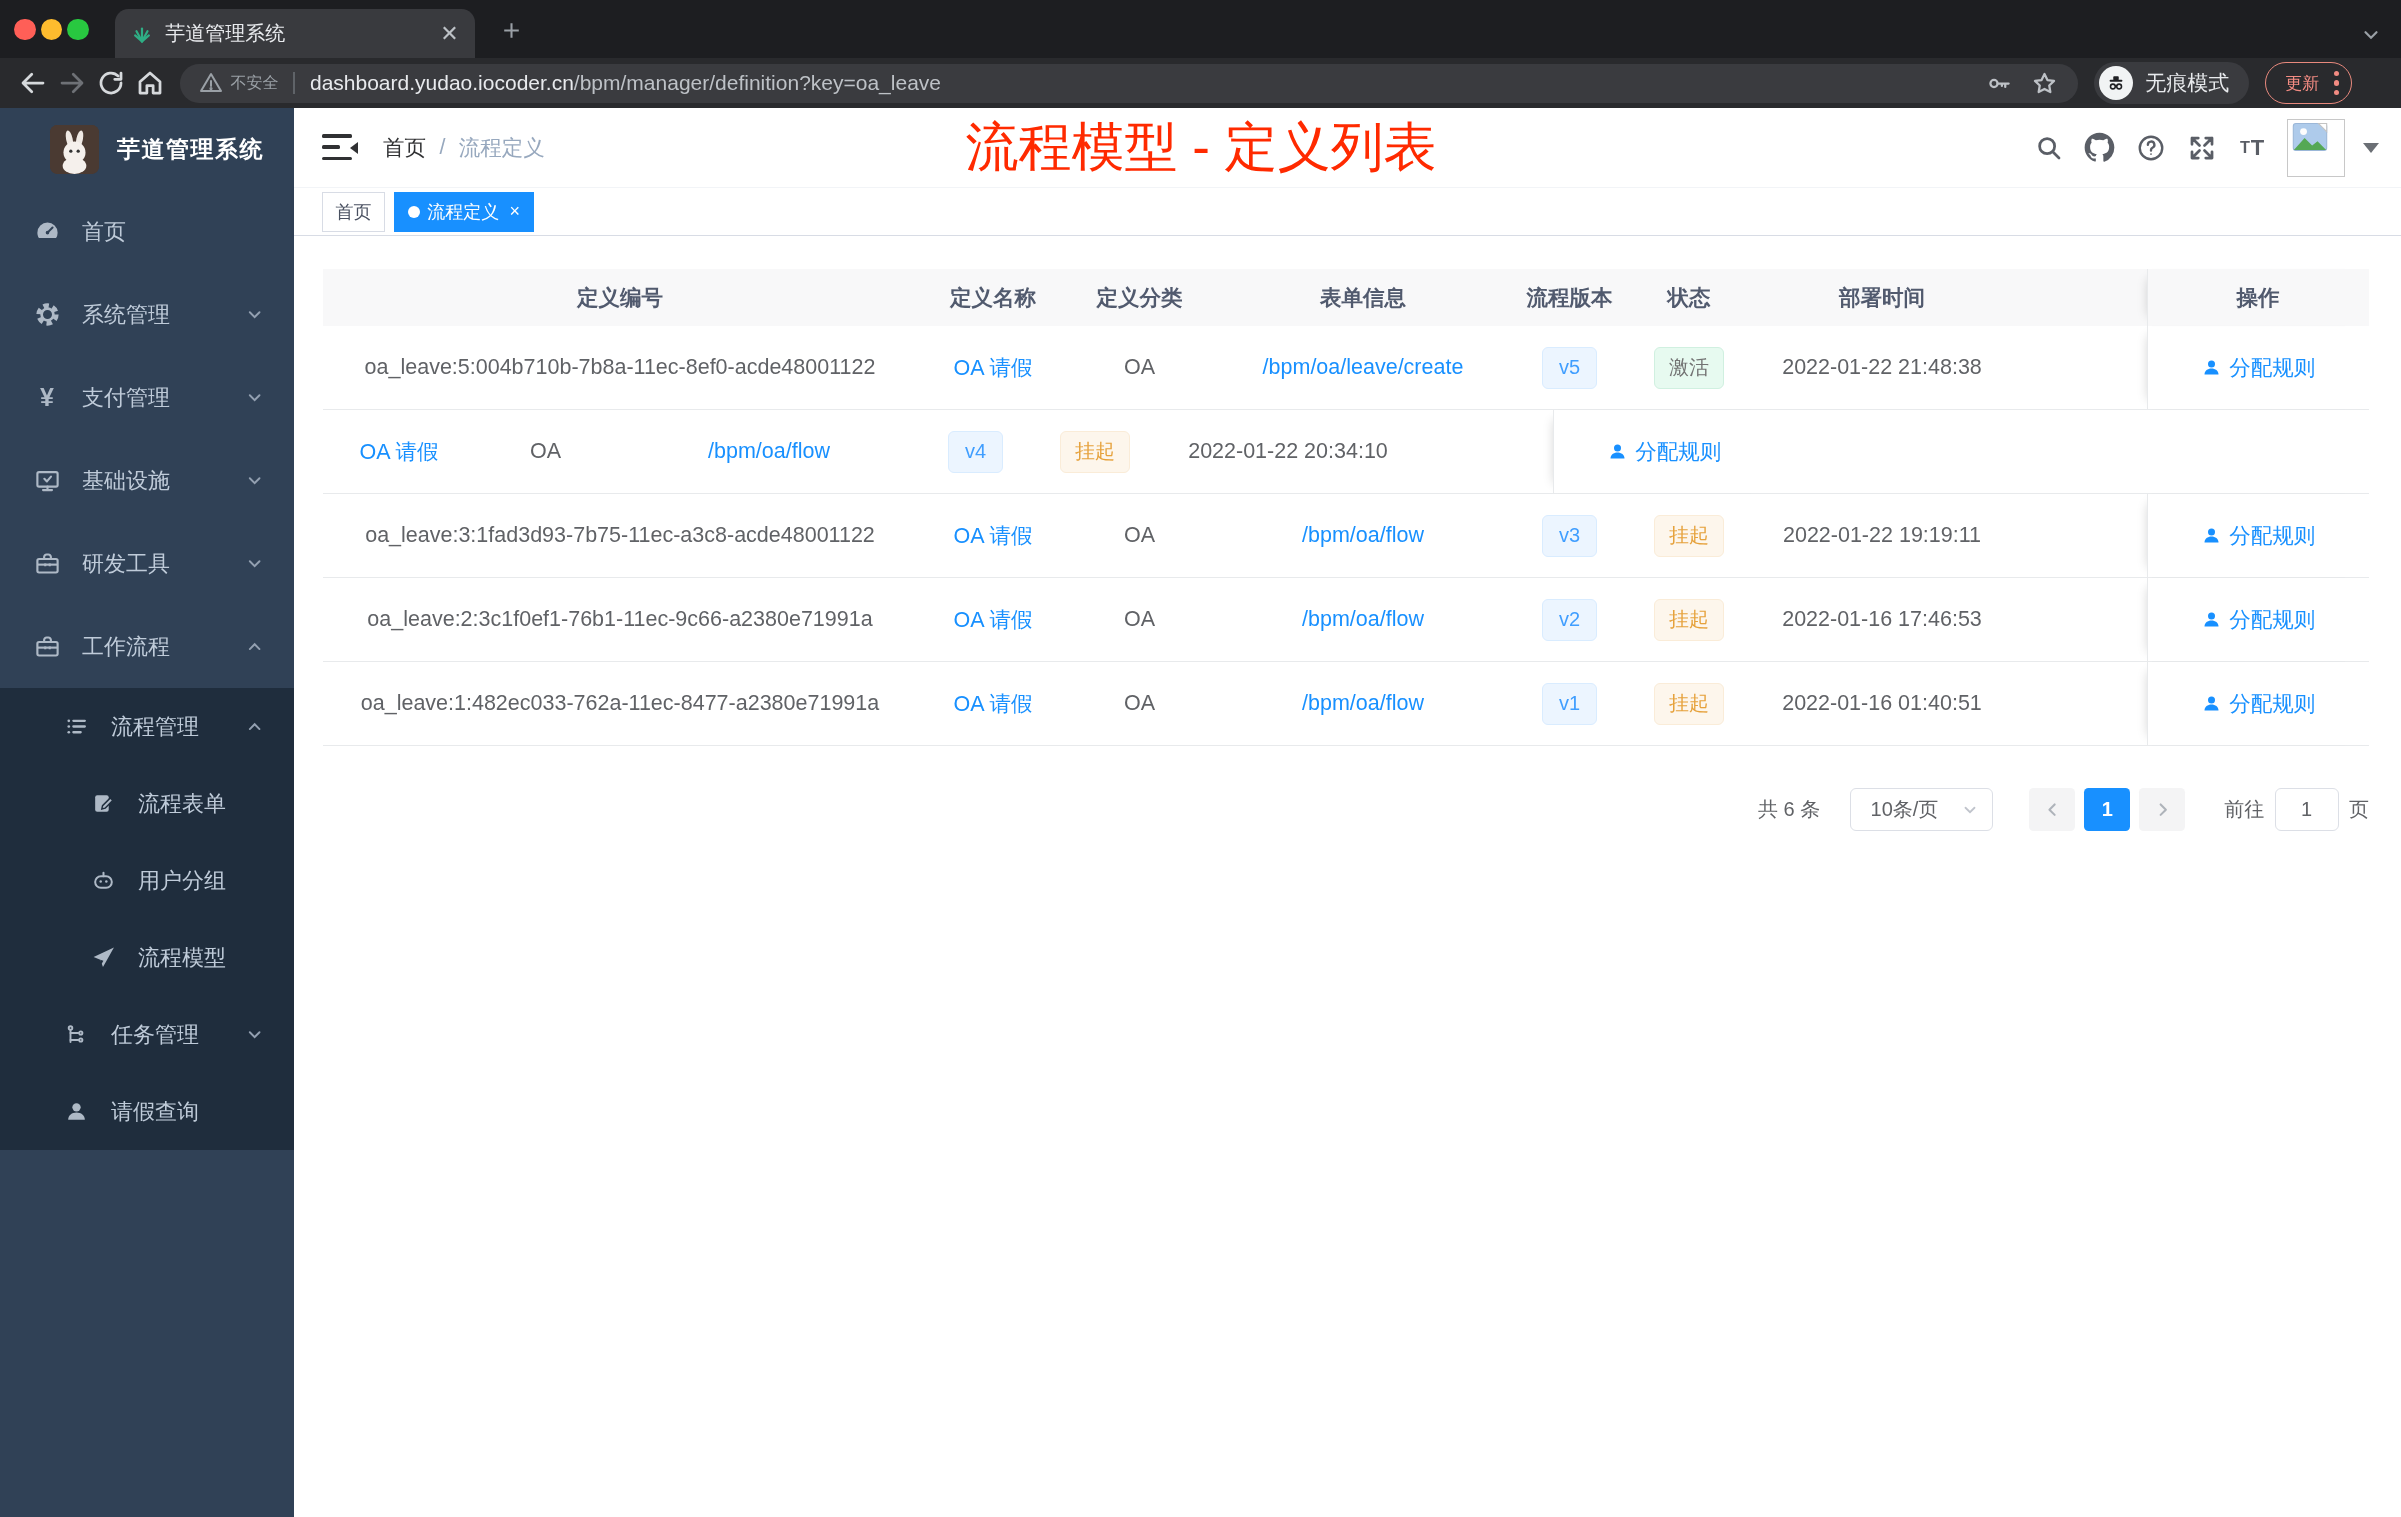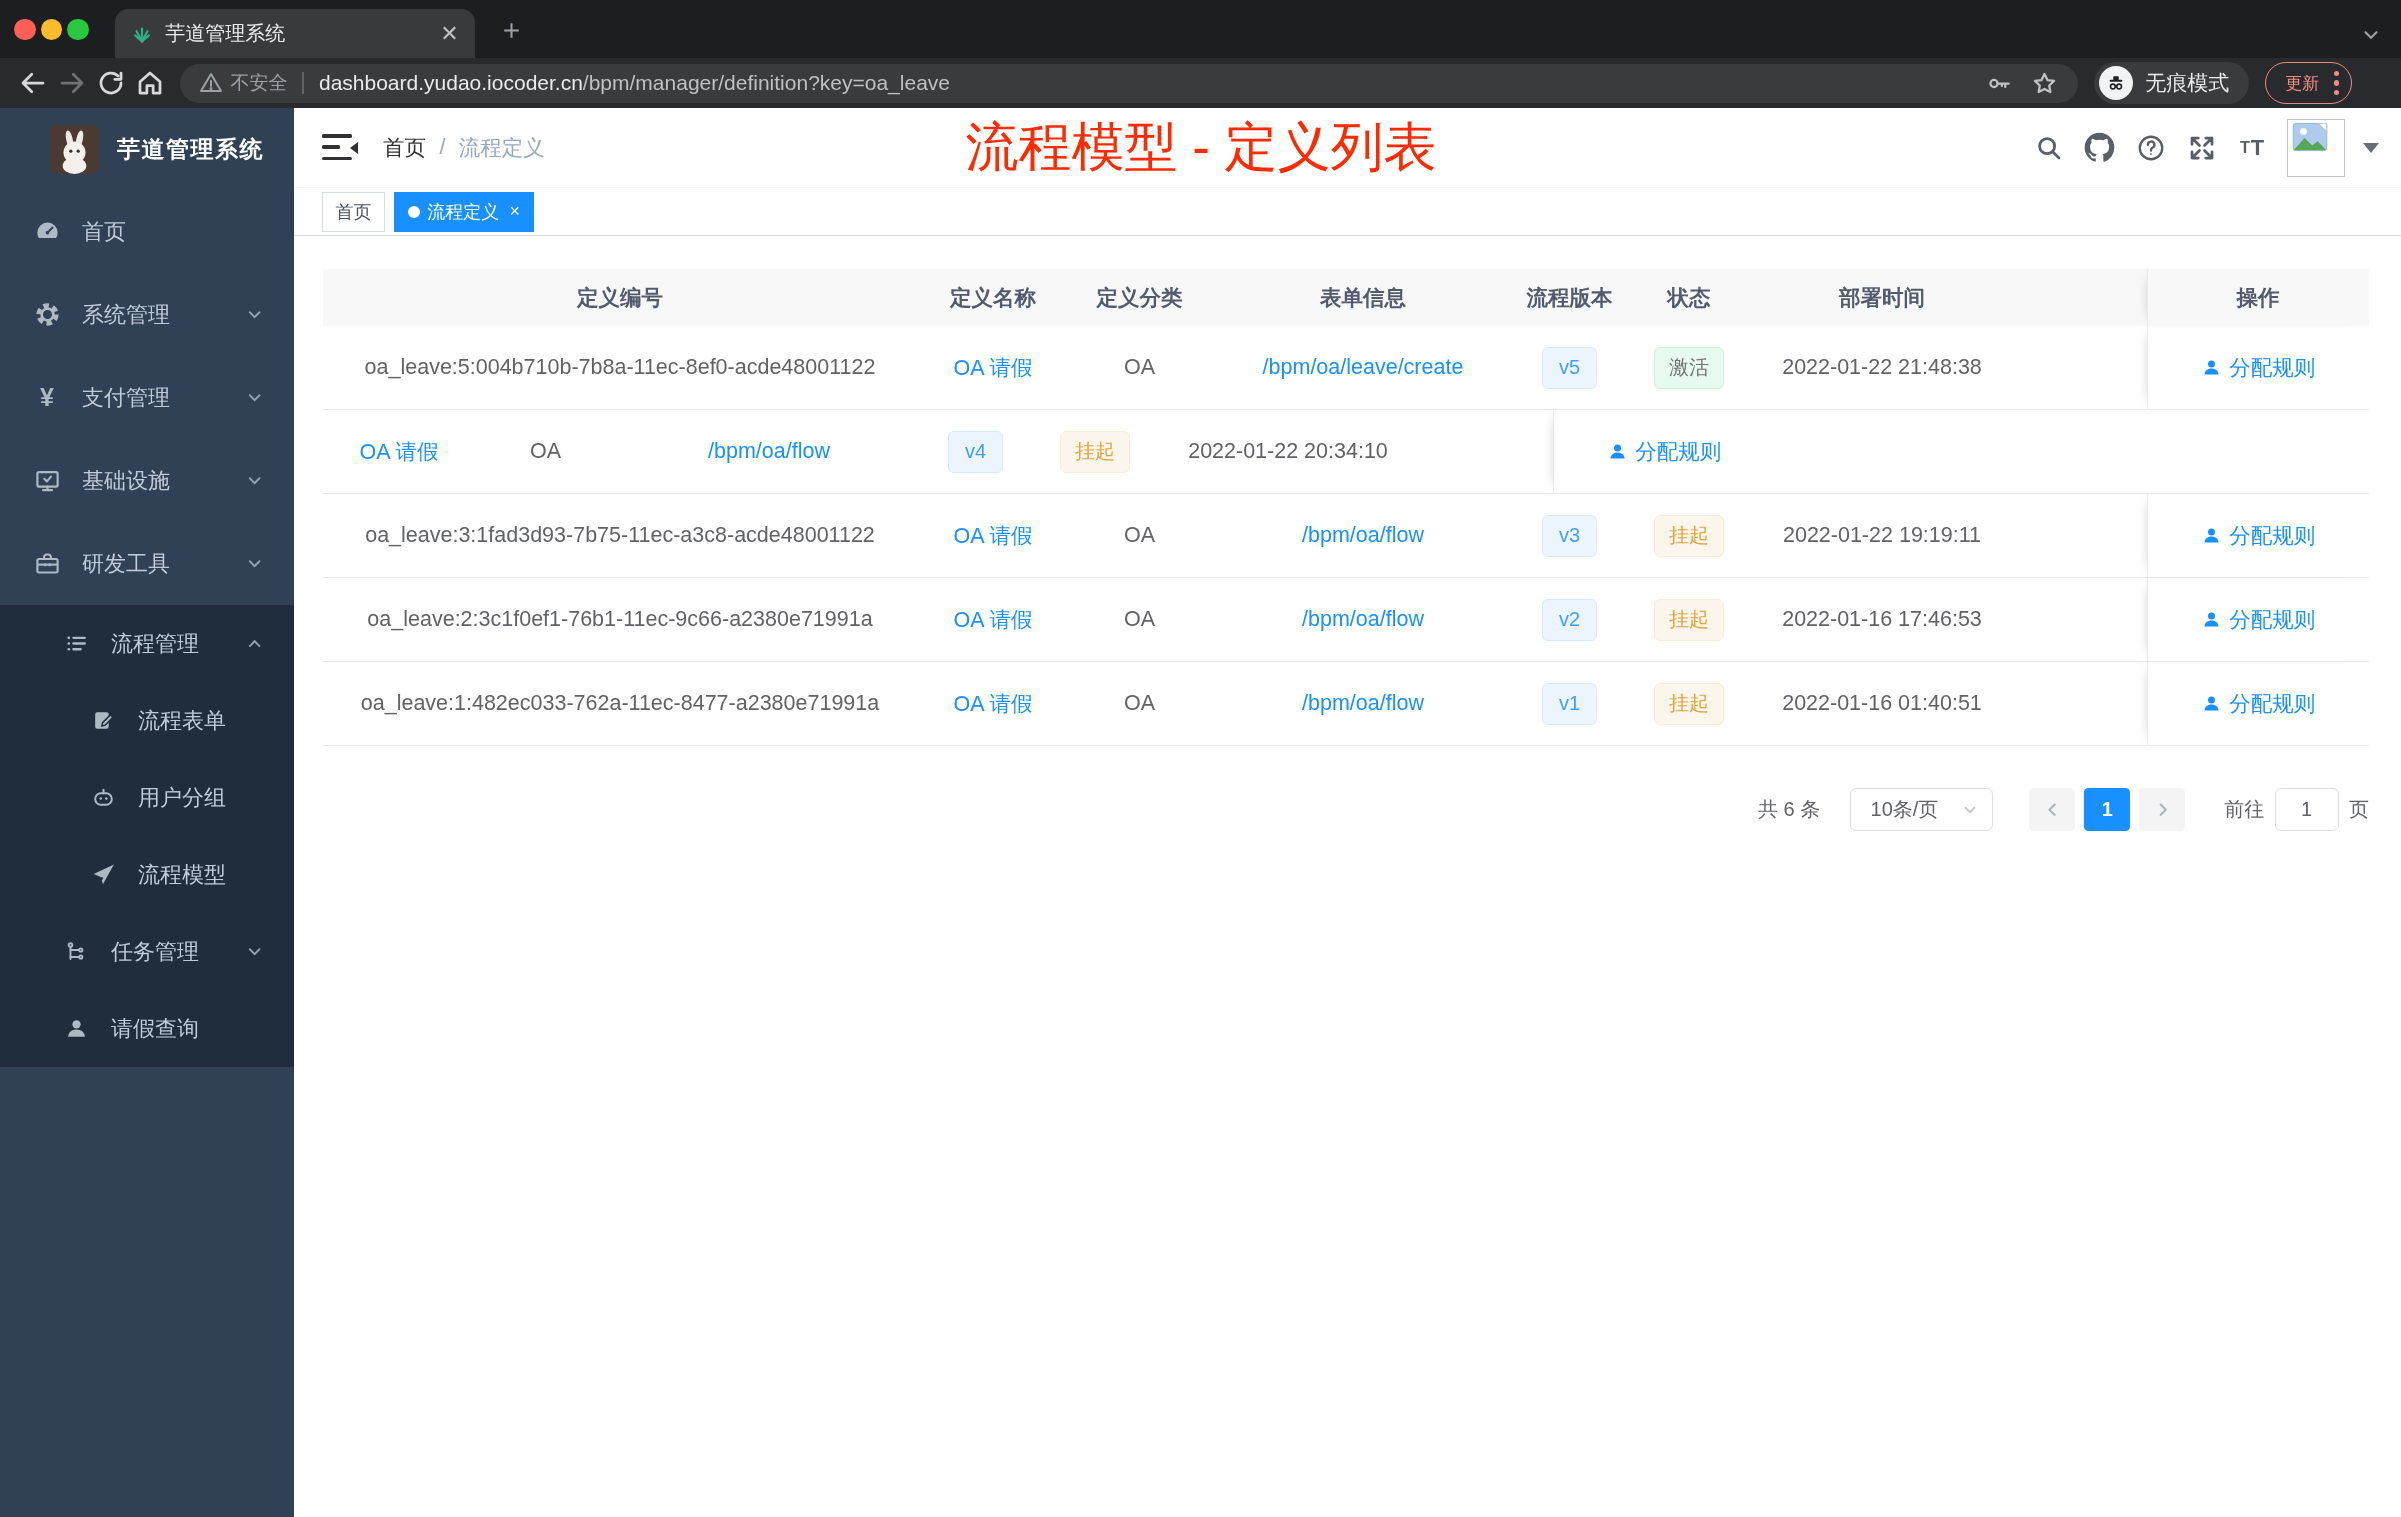--- a/index.html
+++ b/index.html
@@ -19,21 +19,21 @@
   .tab-close { color:#bdc1c6; font-size:22px; }
   .newtab-btn { position:absolute; left:496px; top:15px; width:30px; height:30px;
     display:flex; align-items:center; justify-content:center; color:#9aa0a6; }
   .strip-caret { position:absolute; right:19.3px; top:24px; color:#9aa0a6; }
 
   .btoolbar { position:absolute; top:58px; left:0; width:2401px; height:50px; background:#292a2d;
     display:flex; align-items:center; padding:0 13.4px; }
   .nav-ic { width:39px; height:39px; display:flex; align-items:center; justify-content:center; }
   .urlpill { height:39px; width:1898px; margin-left:10.4px; background:#3a3b3f; border-radius:19.3px;
     display:flex; align-items:center; padding:0 19.3px; }
-  .sec-label { color:#9aa0a6; font-size:19px; margin-left:7.4px; }
+  .sec-label { color:#9aa0a6; font-size:16px; margin-left:7.4px; }
   .pill-div { width:1.5px; height:22px; background:#5f6368; margin:0 15px; }
   .url-domain { color:#e8eaed; font-size:21px; }
   .url-path { color:#bdc1c6; font-size:21px; }
   .pill-right { margin-left:auto; display:flex; align-items:center; gap:19.3px; }
   .incog-chip { margin-left:16.3px; height:42px; border-radius:21px; background:#3a3b3f;
     display:flex; align-items:center; gap:12px; padding:0 19.3px 0 5.2px; color:#e8eaed; font-size:21px; }
   .incog-circle { width:34px; height:34px; border-radius:50%; background:#f1f3f4;
     display:flex; align-items:center; justify-content:center; }
   .update-btn { margin-left:16.3px; height:42px; border:1.5px solid #e8897d; border-radius:21px;
     display:flex; align-items:center; gap:15px; padding:0 12px 0 19.3px; color:#f28b82; font-size:17px; }
@@ -311,20 +311,36 @@
           </svg>
       </span>
       <span>研发工具</span>
       <span class="mi-arrow">
         <svg width="19.3" height="19.3" viewBox="0 0 24 24" fill="none" stroke="currentColor" stroke-width="2.4" stroke-linecap="round">
             <path d="M6 9l6 6 6-6"></path>
           </svg>
       </span>
     </div>
 
+    <div class="menu-item">
+      <span class="mi-icon">
+        <svg width="27" height="27" viewBox="0 0 24 24" fill="none" stroke="currentColor" stroke-width="1.9">
+            <rect x="3" y="8" width="18" height="12" rx="1.5"></rect>
+            <path d="M9 8V6.2A2.2 2.2 0 0 1 11.2 4h1.6A2.2 2.2 0 0 1 15 6.2V8"></path>
+            <path d="M3 13h18"></path>
+            <path d="M10 12v2.5M14 12v2.5"></path>
+          </svg>
+      </span>
+      <span>工作流程</span>
+      <span class="mi-arrow">
+        <svg width="19.3" height="19.3" viewBox="0 0 24 24" fill="none" stroke="currentColor" stroke-width="2.4" stroke-linecap="round">
+            <path d="M6 15l6-6 6 6"></path>
+          </svg>
+      </span>
+    </div>
 
     <div class="submenu">
       <div class="menu-item lvl1">
         <span class="mi-icon">
           <svg width="25" height="25" viewBox="0 0 24 24" fill="none" stroke="currentColor" stroke-width="2.2" stroke-linecap="round">
               <path d="M9 6.5h11M9 12h11M9 17.5h7"></path>
               <circle cx="4.6" cy="6.5" r="1.3" fill="currentColor" stroke="none"></circle>
               <circle cx="4.6" cy="12" r="1.3" fill="currentColor" stroke="none"></circle>
               <circle cx="4.6" cy="17.5" r="1.3" fill="currentColor" stroke="none"></circle>
             </svg>

